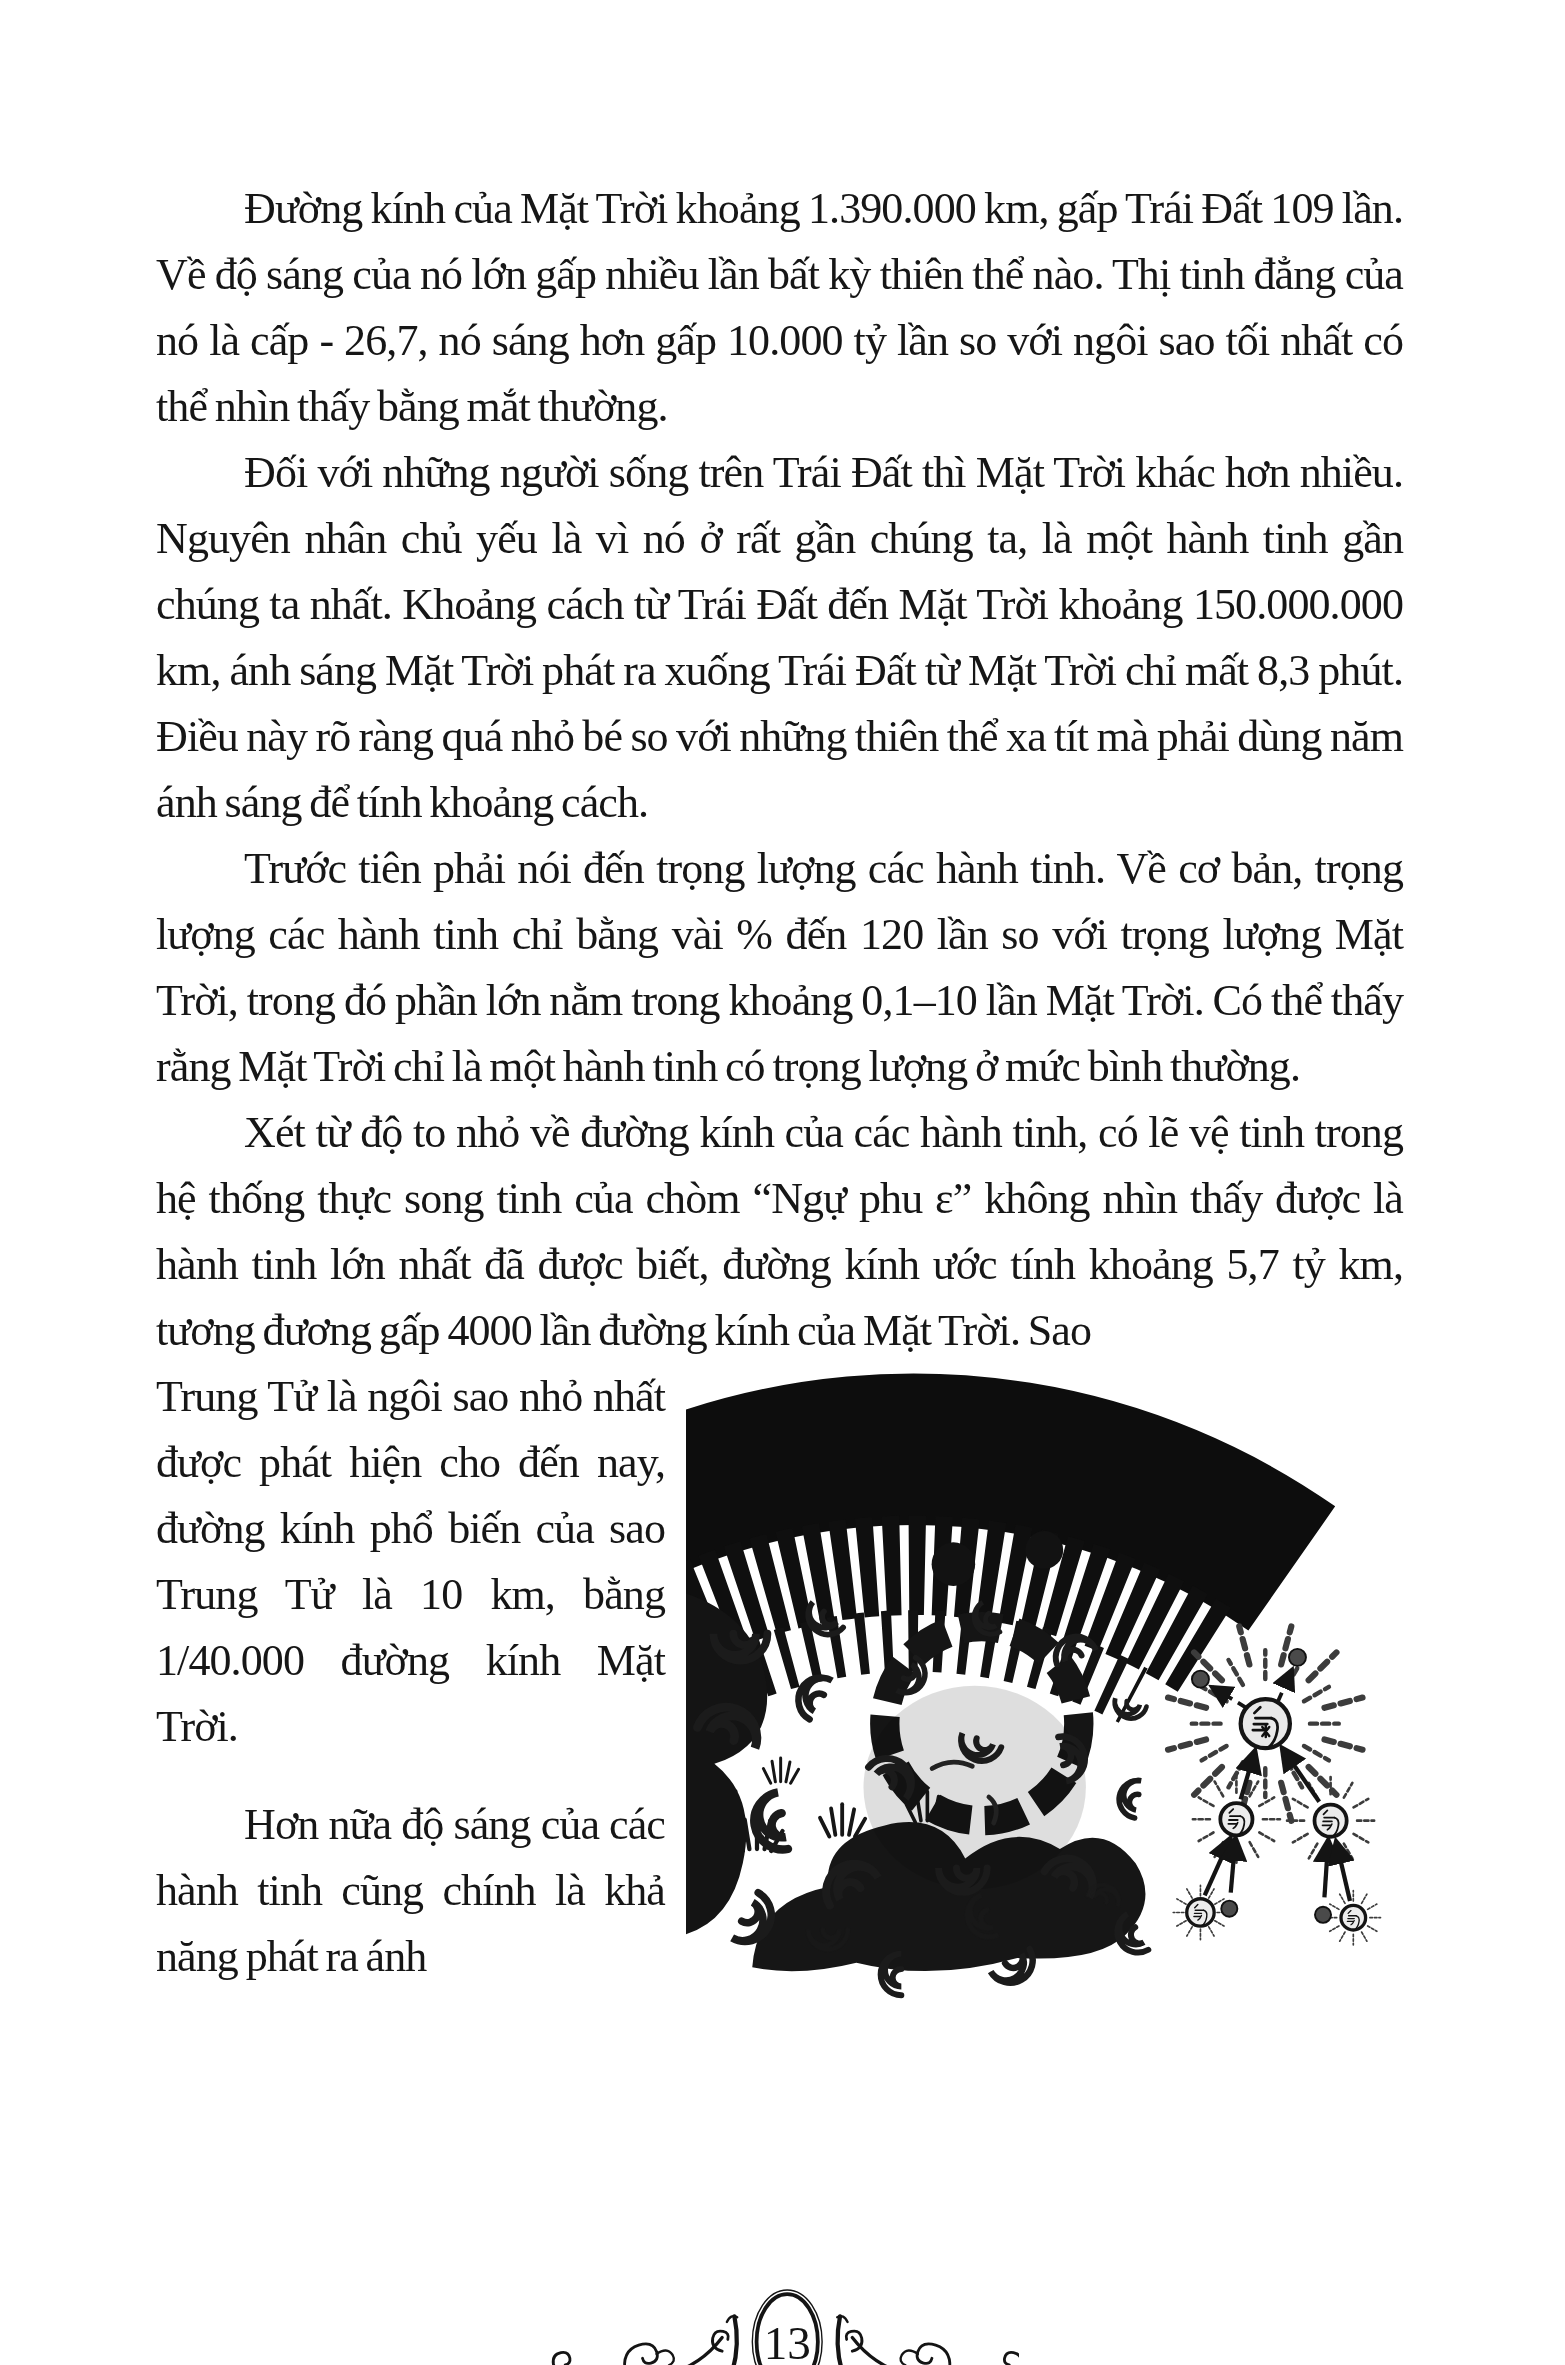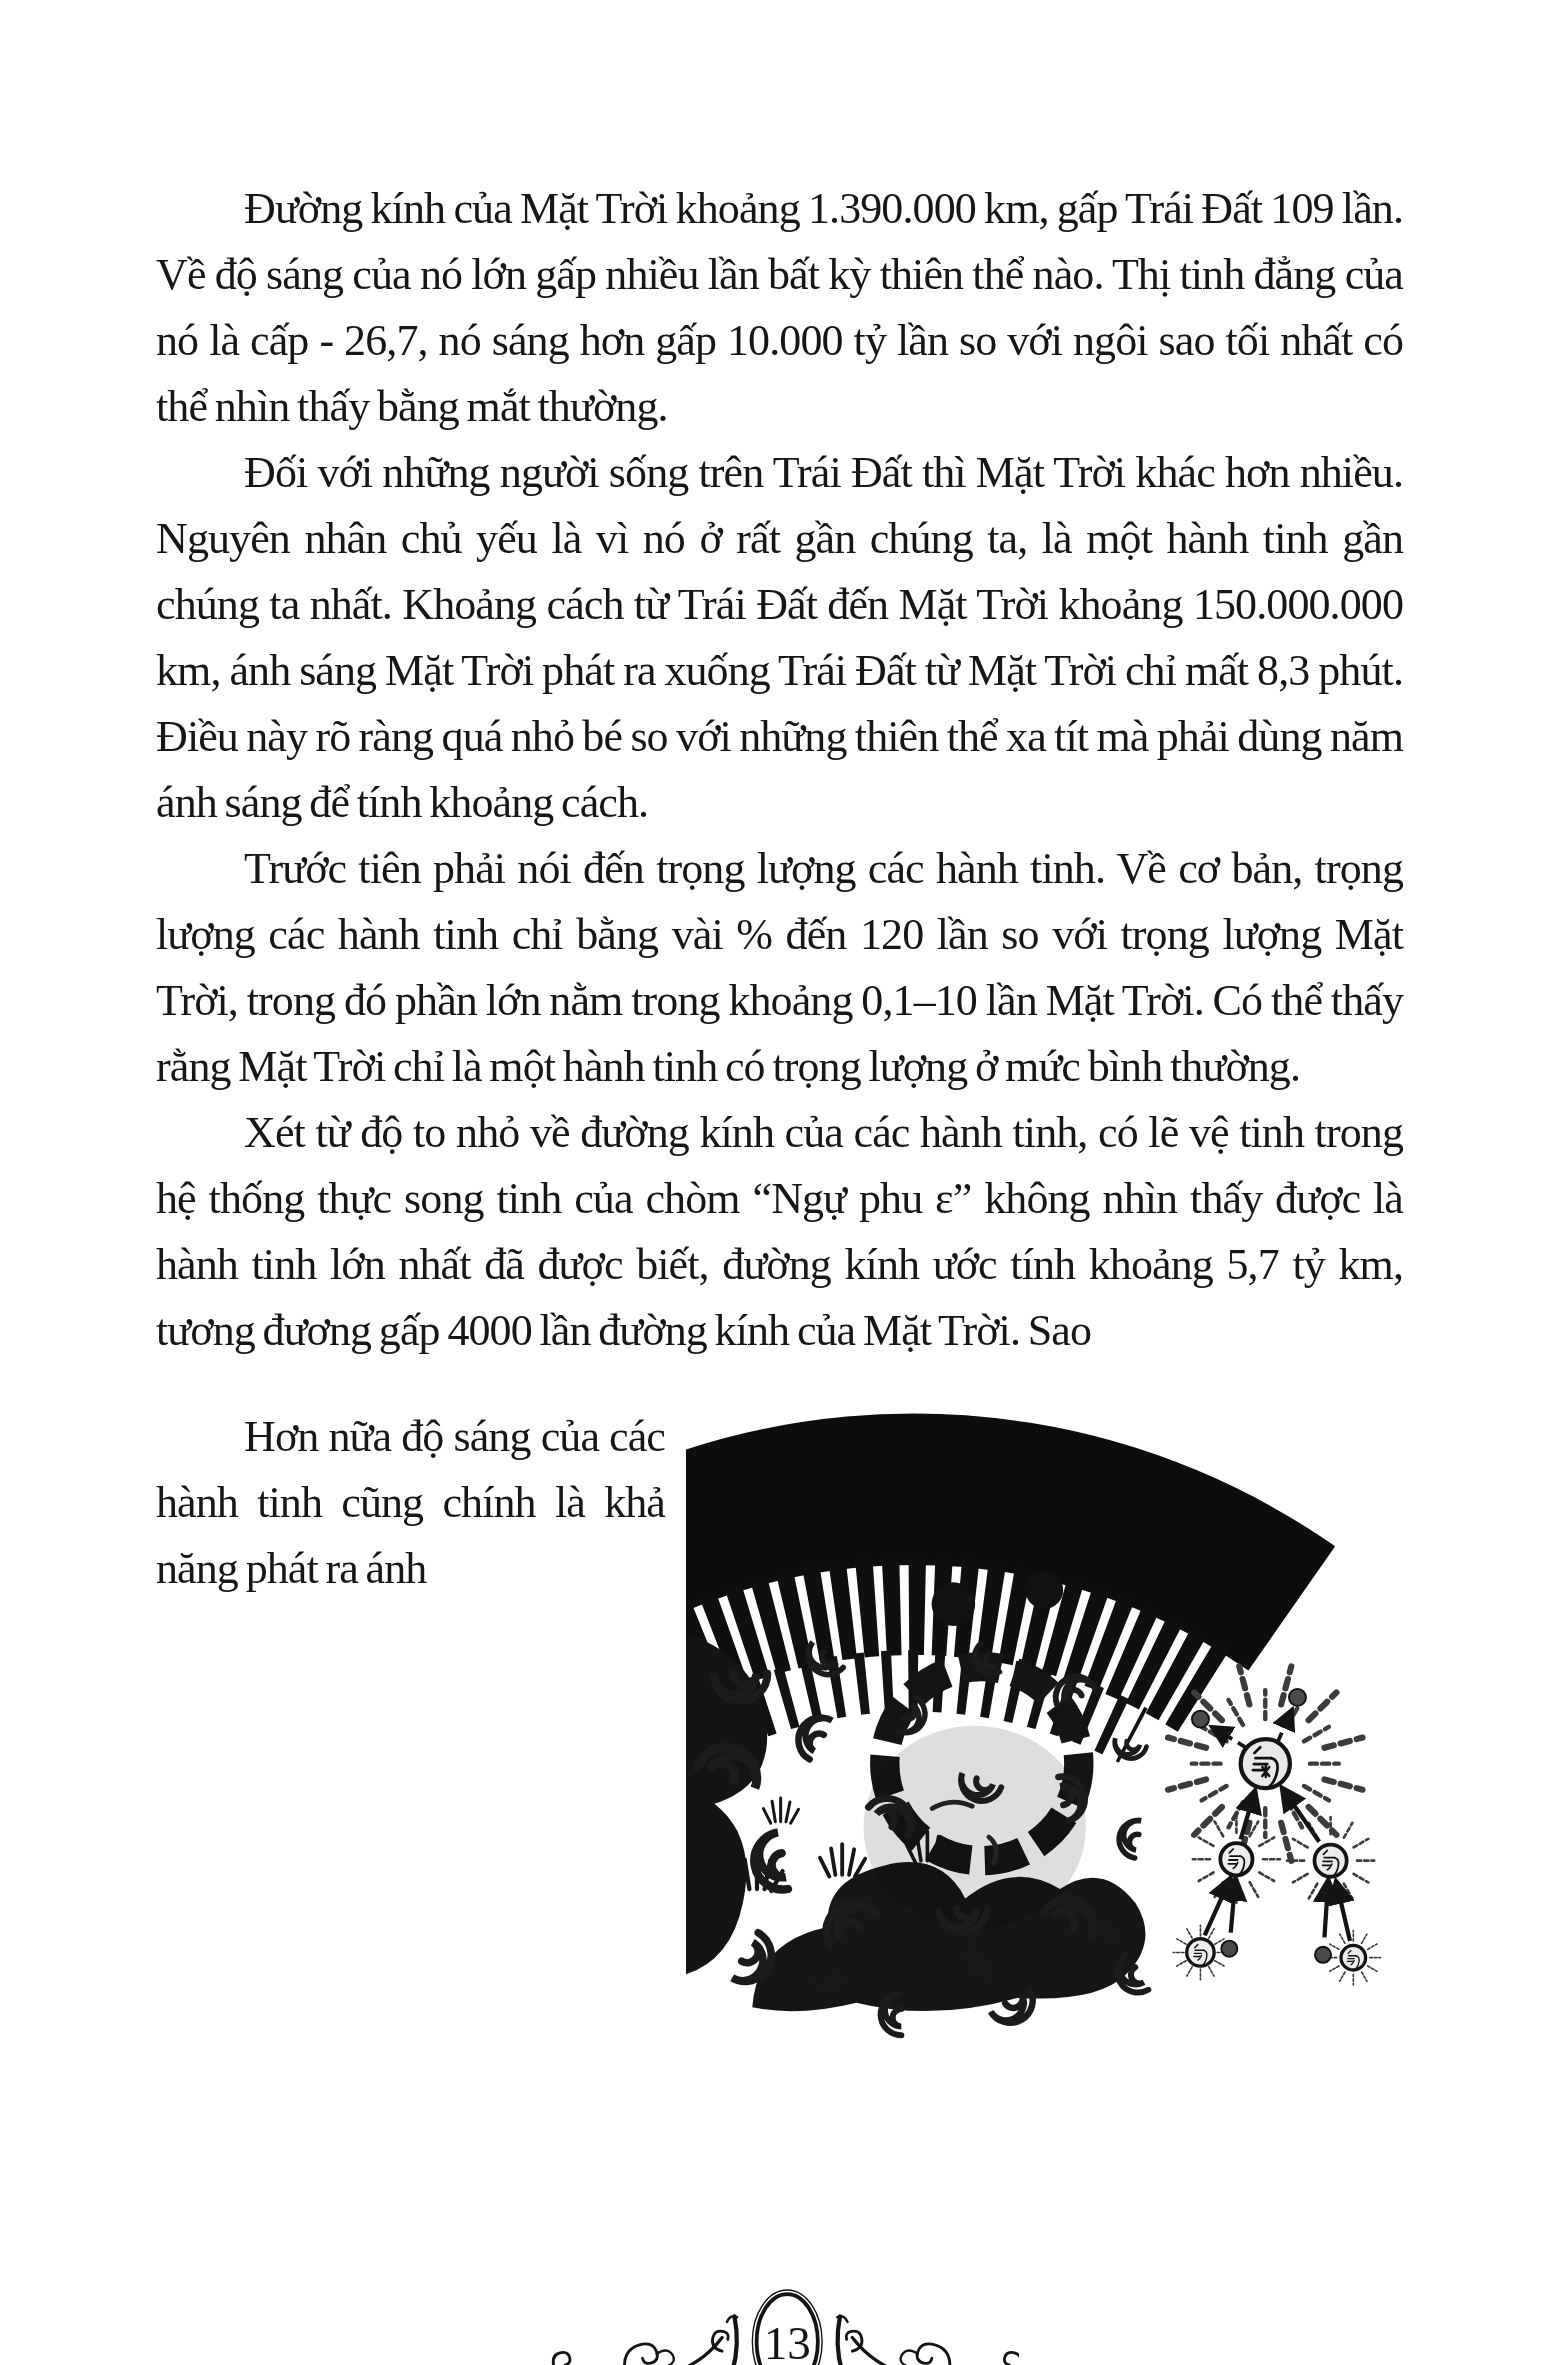--- a/index.html
+++ b/index.html
@@ -16,21 +16,21 @@
     margin: 0;
     font-size: 44px;
     line-height: 66px;
     letter-spacing: -0.9px;
     word-spacing: -2.4px;
     text-align: justify;
     text-indent: 88px;
     hyphens: none;
   }
   p.cont { text-indent: 0; }
-  p.gap { margin-top: 40px; }
+  p.gap { margin-top: 32px; }
   .wrap-section::after { content: ""; display: block; clear: both; }
   .figure {
     float: right;
     width: 717px; height: 639px;
     margin: 7px 0 0 21px;
   }
   .figure svg { display: block; overflow: hidden; }
   .ornament {
     position: absolute;
     left: 546px; top: 2289px;
@@ -178,20 +178,21 @@
 
             <use href="#qi-big" transform="translate(1224 748) scale(1.05)"></use>
             <use href="#qi-small" transform="translate(1163 950) scale(0.68)"></use>
             <use href="#qi-small" transform="translate(1362 953) scale(0.68)"></use>
             <use href="#qi-small" transform="translate(1087 1147) scale(0.55)"></use>
             <use href="#qi-small" transform="translate(1410 1158) scale(0.5)"></use>
           </g>
         </svg>
       </div>
 
+      <p class="para cont">Trung Tử là ngôi sao nhỏ nhất được phát hiện cho đến nay, đường kính phổ biến của sao Trung Tử là 10 km, bằng 1/40.000 đường kính Mặt Trời.</p>
       <p class="para gap">Hơn nữa độ sáng của các hành tinh cũng chính là khả năng phát ra ánh</p>
     </div>
   </div>
 
   <div class="ornament">
     <svg width="473" height="132" viewBox="0 0 1000 280">
       <g id="orn-left" fill="none" stroke="#141414" stroke-linecap="round">
         <line x1="44" y1="181" x2="446" y2="181" stroke-width="9"></line>
         <line x1="98" y1="203" x2="420" y2="203" stroke-width="6"></line>
         <path d="M44 181 q -26 2 -30 -22 q -3 -20 16 -24 q 16 -3 19 12 q 2 12 -10 14" stroke-width="6"></path>

